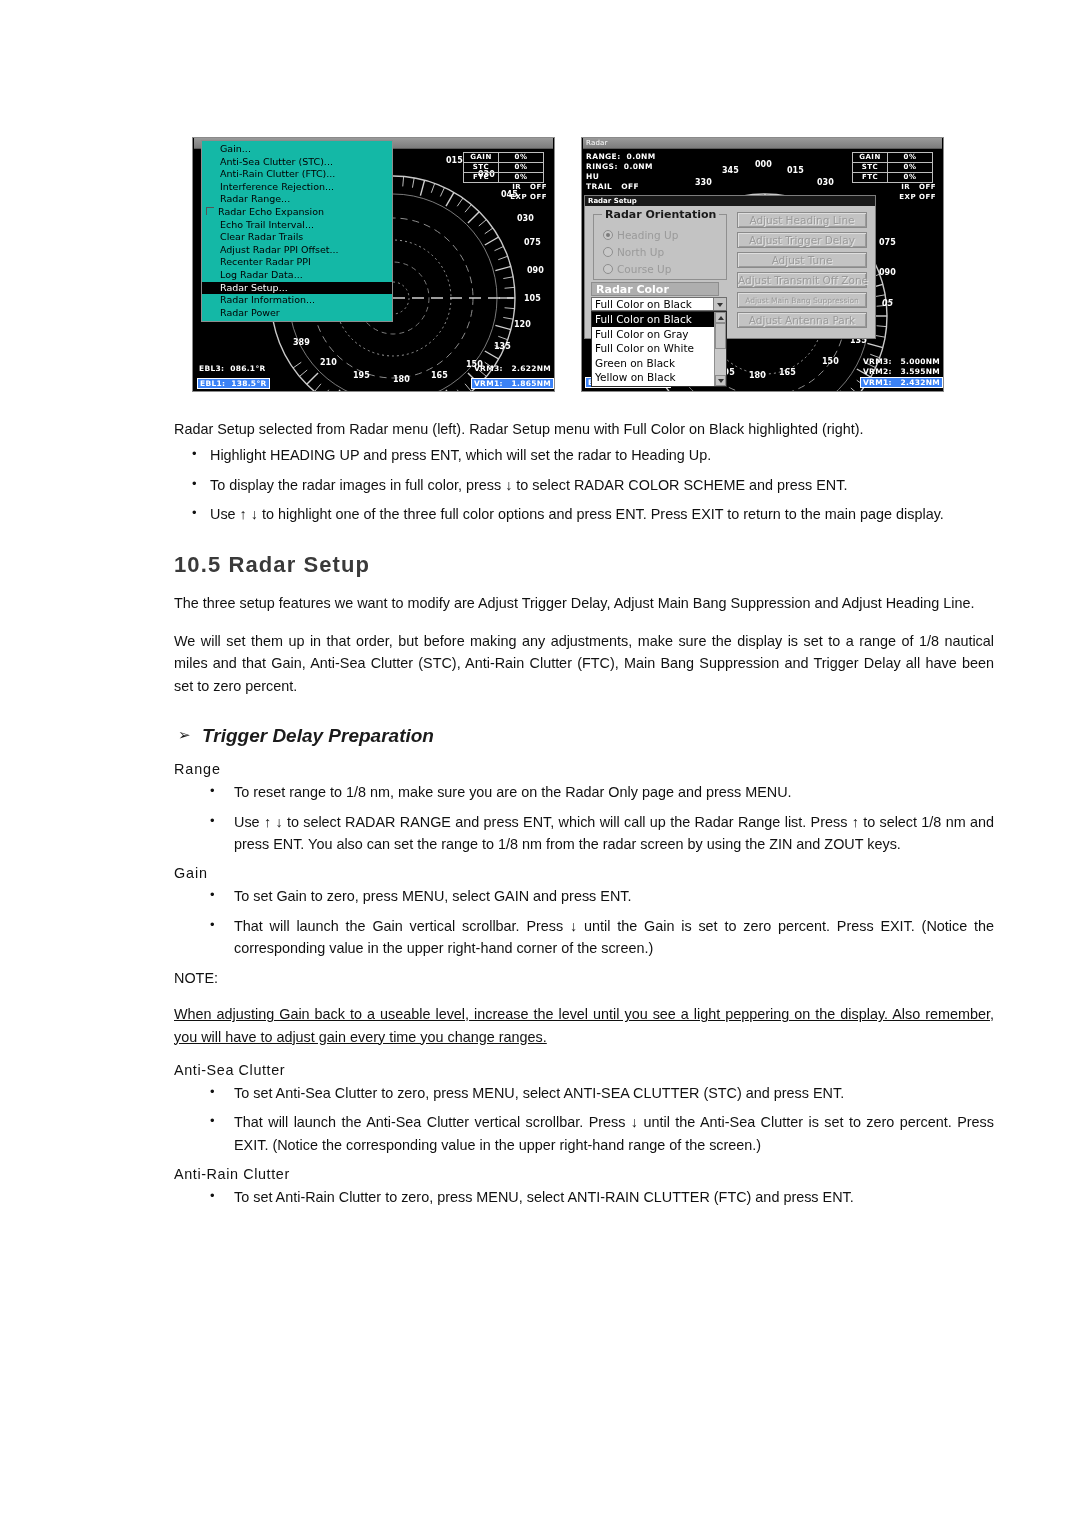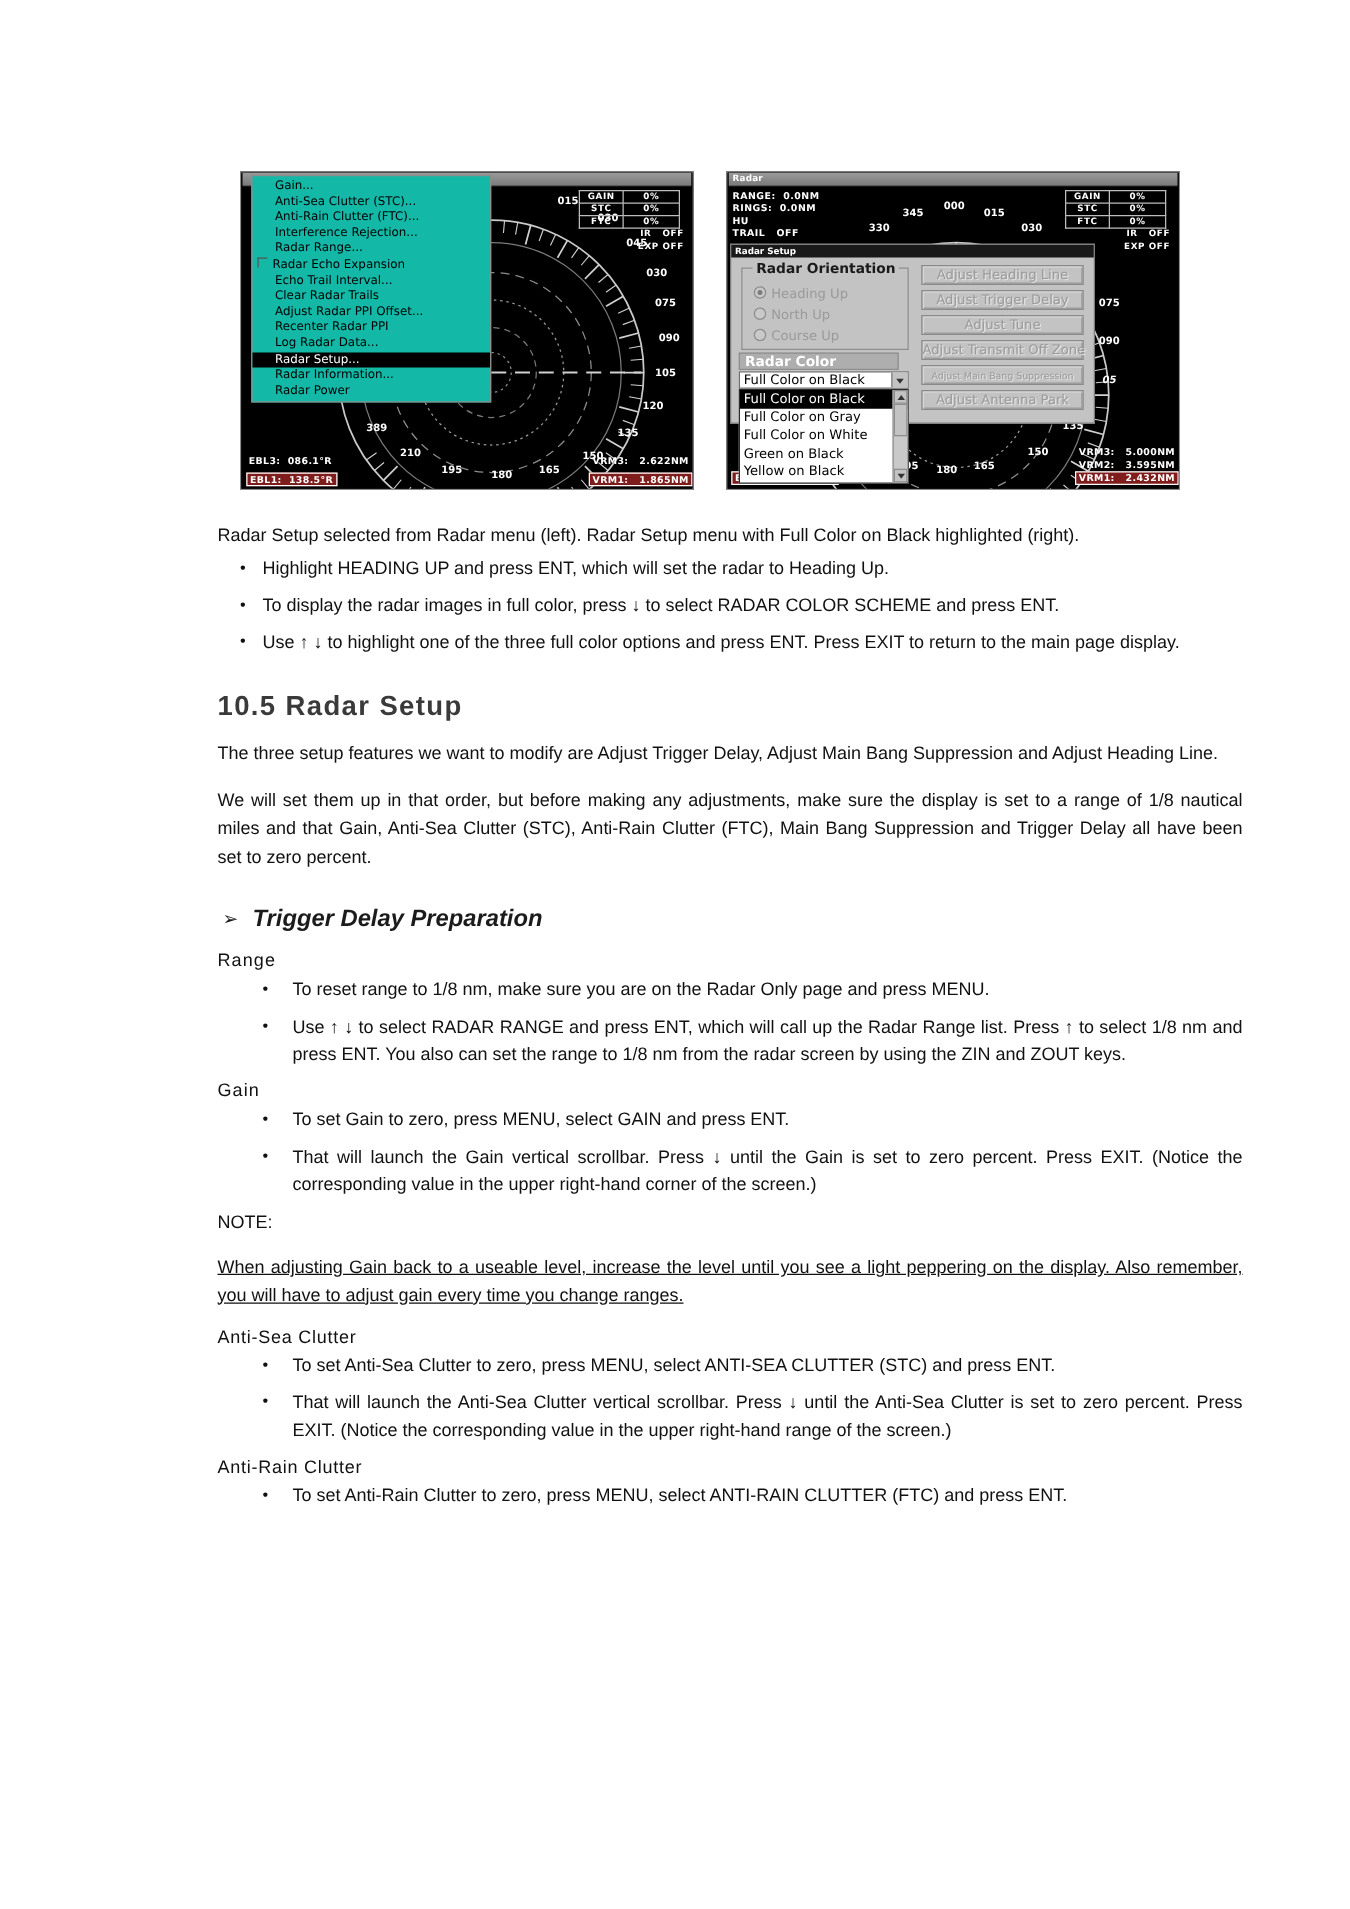--- a/index.html
+++ b/index.html
@@ -59,21 +59,21 @@
     position: absolute;
     left: 1px; right: 1px;
     height: 11px;
     background: linear-gradient(#9a9a9a, #7c7c7c);
     border-bottom: 1px solid #5a5a5a;
     color: #ffffff;
     font-size: 7px;
     line-height: 11px;
     padding-left: 3px;
     box-sizing: border-box;
-    font-weight: bold;
+    font-weight: normal;
     letter-spacing: 0.2px;
   }
 
   .brg {
     position: absolute;
     color: #ffffff;
     font-size: 8px;
     font-weight: bold;
     font-family: "DejaVu Sans", sans-serif;
     white-space: nowrap;
@@ -130,21 +130,21 @@
     color: #ffffff;
     font-size: 7.5px;
     font-weight: bold;
     font-family: "DejaVu Sans", sans-serif;
     letter-spacing: 0.3px;
     white-space: pre;
   }
   .boxed {
     border: 1px solid #ffffff;
     padding: 0 2px;
-    background: #7f1d1d;
+    background: #3b82f6;
   }
 
   
   .radar-menu {
     position: absolute;
     left: 8px;
     top: 2px;
     width: 190px;
     background: #14b8a6;
     border: 1px solid #8d8d8d;

